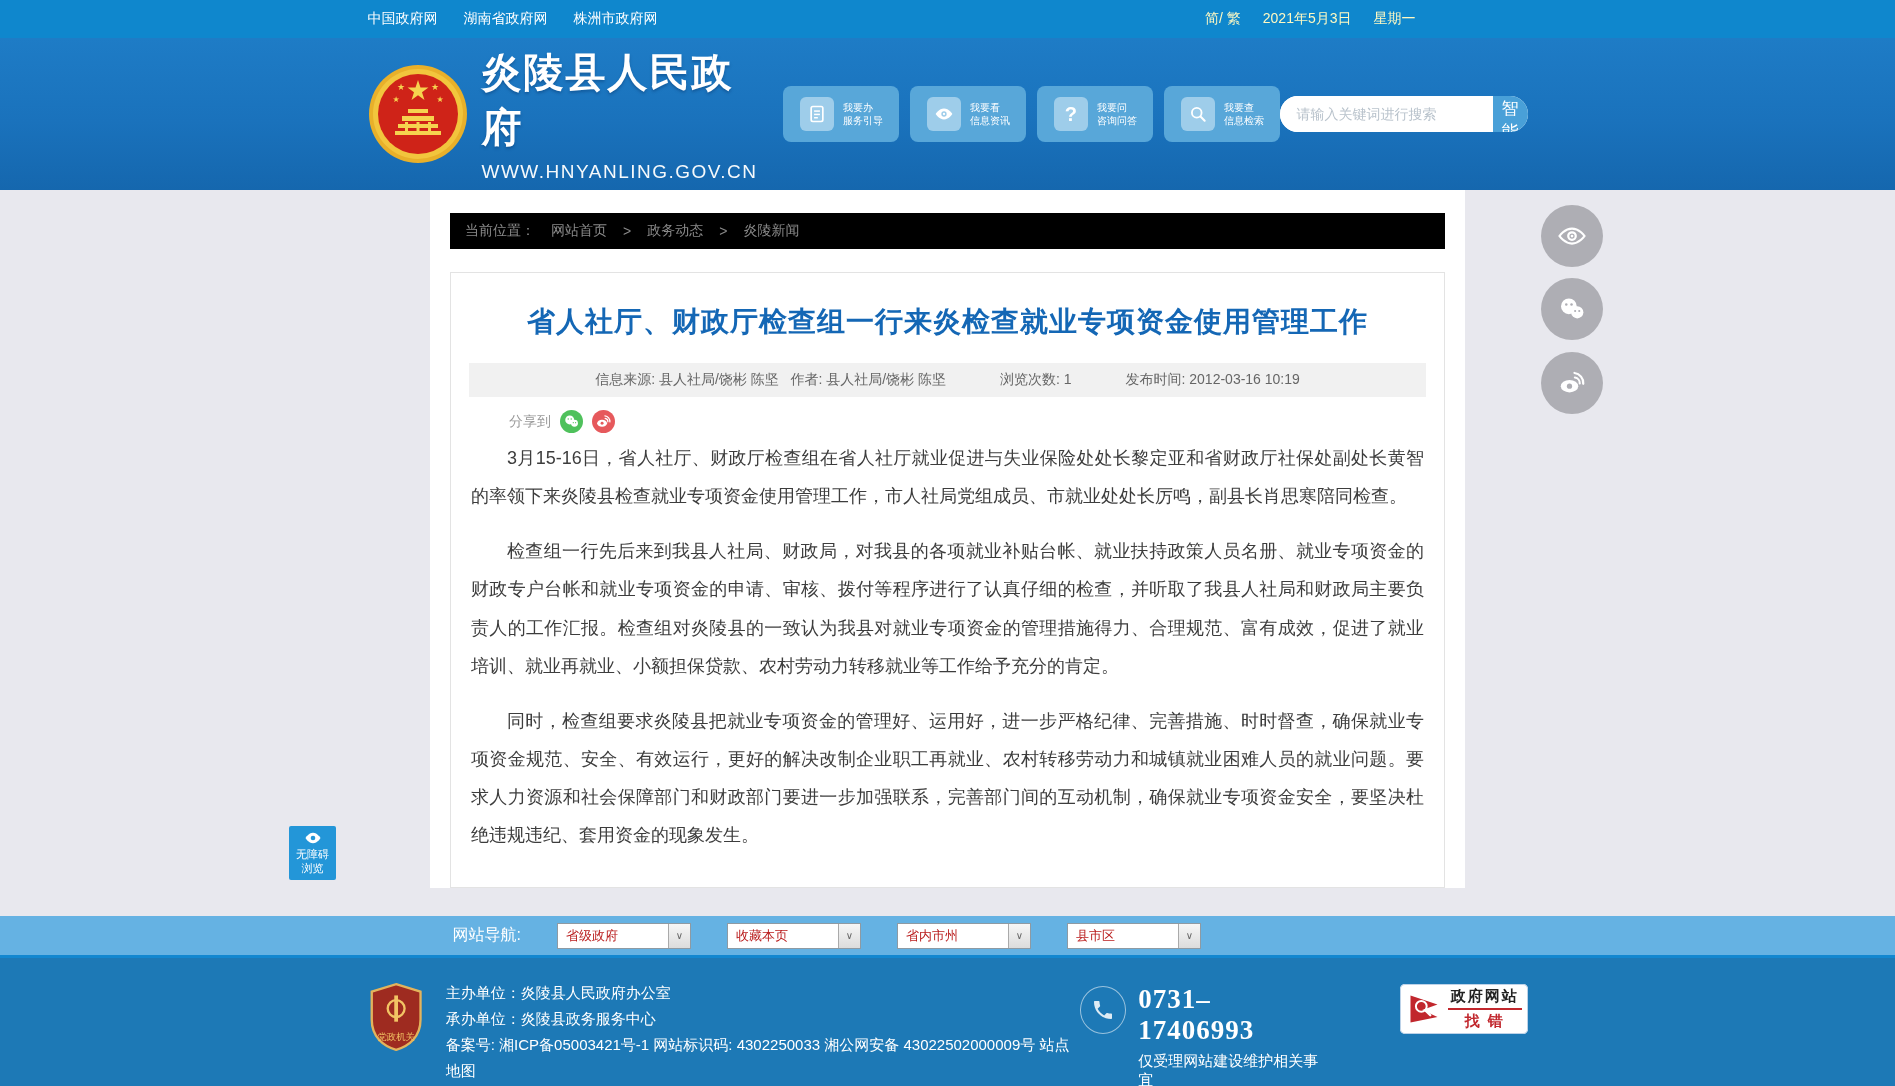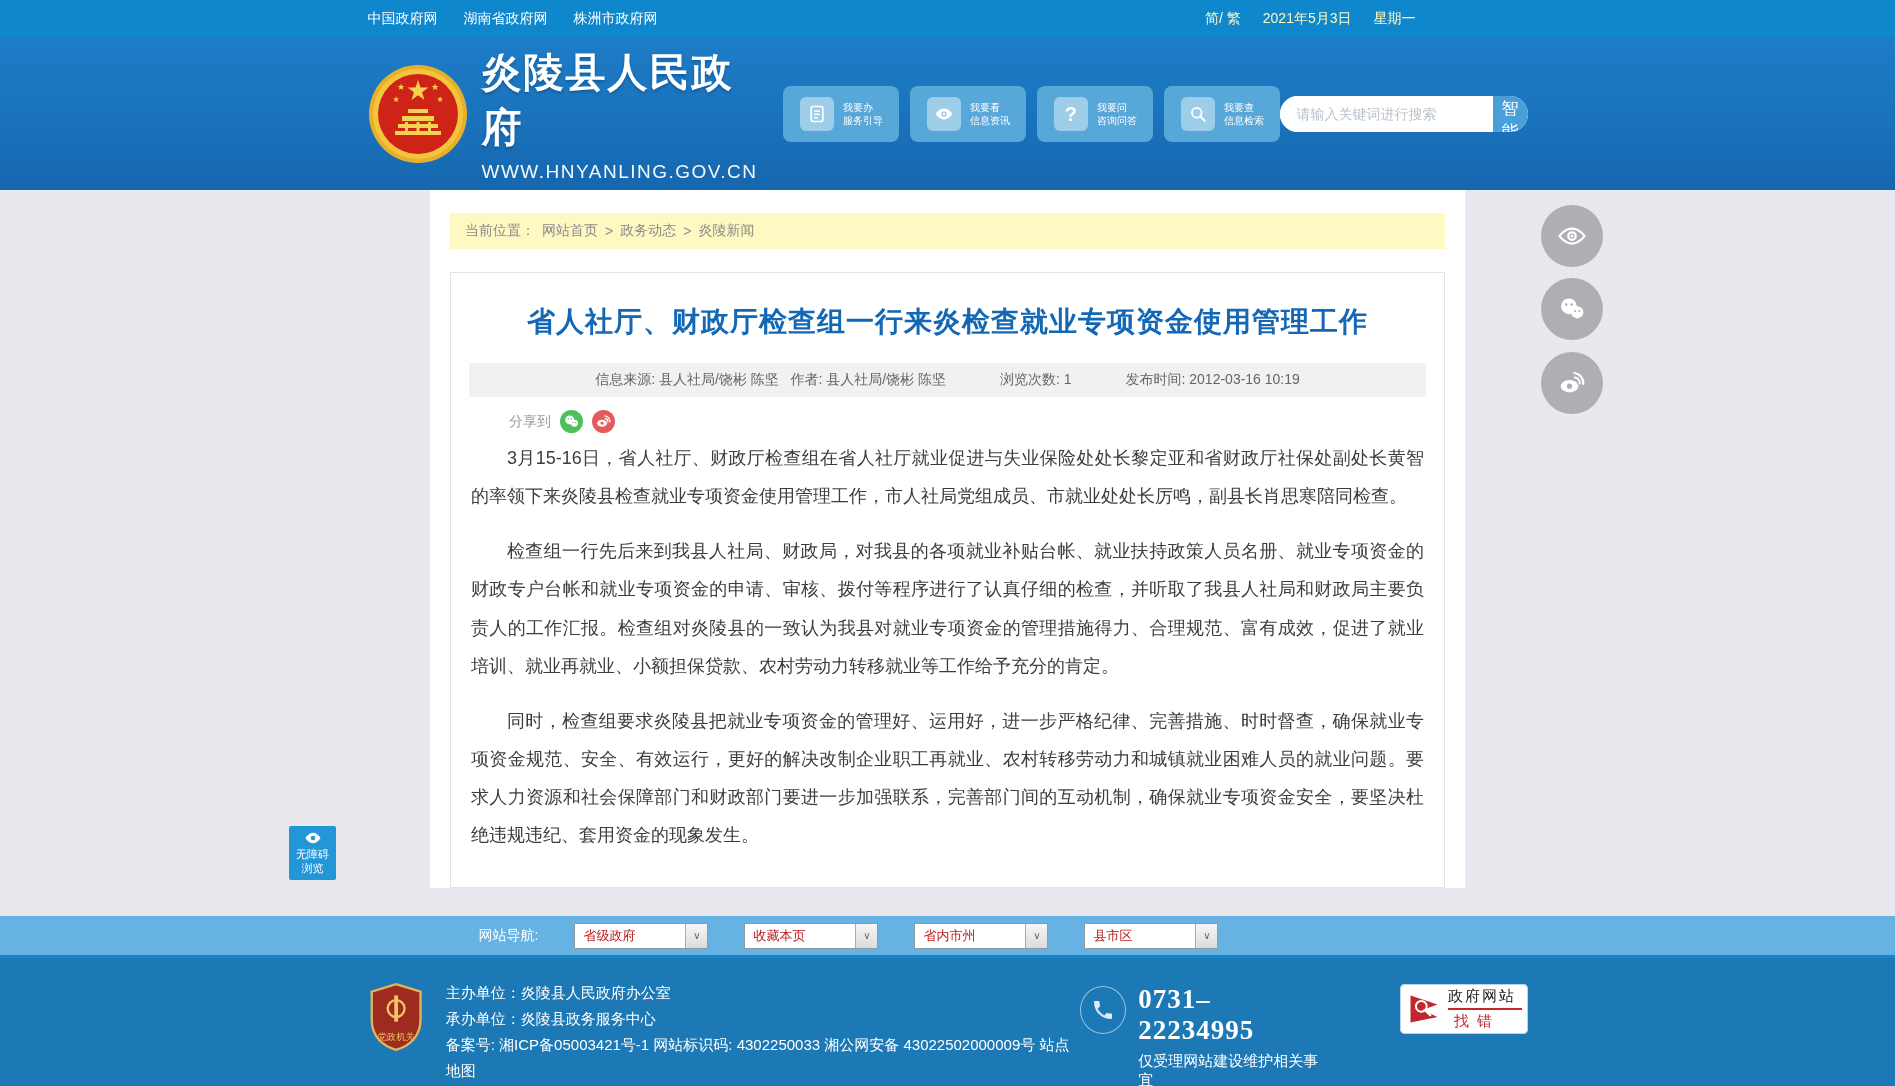--- a/index.html
+++ b/index.html
@@ -34,61 +34,61 @@
   .qbtn .qicon .qmark{color:#fff;font-size:20px;font-weight:bold;}
   .qtxt{color:#fff;font-size:10px;line-height:1.35;}
   .search{margin-left:auto;width:278px;height:36px;border-radius:18px;overflow:hidden;display:flex;background:#fff;}
   .search input{flex:1;border:0;outline:0;padding:0 16px;font-size:14px;color:#333;font-family:inherit;}
   .search input::placeholder{color:#b9c3cc;}
   .search-btn{width:100px;border:0;background:#49a0d8;color:#fff;font-size:17px;cursor:pointer;font-family:inherit;letter-spacing:1px;}
 
   
   .main-area{height:726px;}
   .card{width:1035px;height:698px;margin:0 auto;background:#fff;box-sizing:border-box;padding:23px 20px 0;}
-  .breadcrumb{height:36px;background:#fef9c3;display:flex;align-items:center;padding:0 15px;font-size:14px;color:#8a8a8a;gap:7px;}
+  .breadcrumb{height:36px;background:#000000;display:flex;align-items:center;padding:0 15px;font-size:14px;color:#8a8a8a;gap:16px;}
   .crumb{color:#8a8a8a;text-decoration:none;cursor:pointer;}
   .article{margin-top:23px;height:616px;border:1px solid #e3e3e3;box-sizing:border-box;padding:0 18px;display:flex;flex-direction:column;}
   .art-title{margin:30px 10px 22px;text-align:center;font-size:28px;font-weight:bold;color:#1467b5;letter-spacing:1px;}
   .meta{height:34px;background:#f1f1f1;display:flex;align-items:center;justify-content:center;font-size:14px;color:#666;}
   .meta .mgroup{margin:0 27px;}
   .share-row{display:flex;align-items:center;gap:9px;margin:13px 0 2px 40px;}
   .share-label{font-size:14px;color:#999;}
   .share-ic{width:23px;height:23px;border-radius:50%;display:flex;align-items:center;justify-content:center;cursor:pointer;}
   .share-ic svg{width:17px;height:17px;}
   .wechat{background:#4fc15c;}
   .weibo{background:#e6595c;}
   .art-body{padding:4px 2px 0;}
   .art-body p{margin:0 0 17px;font-size:18px;line-height:2.12;color:#3d3d3d;text-indent:2em;text-align:justify;}
   .actions{margin-top:auto;margin-bottom:17px;display:flex;justify-content:flex-end;}
   .act-btn{border:1px solid #cfcfcf;background:#fafafa;color:#444;font-size:15px;padding:6px 21px;margin-left:-1px;cursor:pointer;font-family:inherit;}
 
   
   .sitenav{height:39px;background:#65b2e3;border-bottom:3px solid #1287d0;box-sizing:content-box;}
   .sitenav-inner{height:39px;display:flex;align-items:center;gap:36px;}
-  .sitenav-label{color:#fff;font-size:14px;margin-left:111px;}
+  .sitenav-label{color:#fff;font-size:16px;margin-left:85px;}
   .nav-select{width:134px;height:26px;background:#fff;border:1px solid #8e9aa3;display:flex;align-items:center;box-sizing:border-box;cursor:pointer;}
   .nav-select .sel-val{flex:1;font-size:13px;color:#b91c1c;padding-left:8px;}
   .nav-select .chev{width:21px;height:24px;background:linear-gradient(#f6f6f6,#dcdcdc);border-left:1px solid #aaa;display:flex;align-items:center;justify-content:center;color:#666;font-size:10px;}
 
   
   .footer{height:128px;background:#1d79b6;}
   .footer-inner{display:flex;padding-top:22px;}
   .foot-left{display:flex;}
   .shield{width:58px;height:74px;}
   .foot-lines{margin-left:22px;color:#fff;font-size:15px;line-height:26px;}
   .foot-lines a{color:#fff;text-decoration:none;cursor:pointer;}
   .foot-right{margin-left:auto;display:flex;align-items:flex-start;margin-top:4px;}
   .phone-circle{width:46px;height:46px;border-radius:50%;border:1px solid rgba(255,255,255,.55);display:flex;align-items:center;justify-content:center;margin-top:2px;}
   .phone-circle svg{width:24px;height:24px;}
   .phone-block{margin-left:12px;color:#fff;}
   .phone-num{font-family:"Liberation Serif","DejaVu Serif",serif;font-weight:bold;font-size:27px;letter-spacing:1px;}
   .phone-note{font-size:15px;margin-top:6px;}
   .err-badge{margin-left:74px;width:120px;height:46px;background:#fff;border-radius:5px;box-shadow:inset 0 0 0 1px #bcd2e8;display:flex;align-items:center;padding:2px 6px;gap:6px;cursor:pointer;}
   .err-badge svg{width:36px;height:36px;flex:0 0 auto;}
-  .err-col{flex:1;text-align:left;font-family:"Liberation Serif","DejaVu Serif",serif;font-weight:normal;}
+  .err-col{flex:1;text-align:center;font-family:"Liberation Serif","DejaVu Serif",serif;font-weight:bold;}
   .err-line1{font-size:15px;color:#222;letter-spacing:2px;border-bottom:2px solid #c1272d;padding-bottom:2px;}
   .err-line2{font-size:15px;color:#c1272d;letter-spacing:8px;margin-top:2px;padding-left:6px;}
 
   
   .a11y-btn{position:absolute;left:289px;top:826px;width:47px;height:54px;background:#2396d8;color:#fff;display:flex;flex-direction:column;align-items:center;justify-content:center;cursor:pointer;border-radius:2px;}
   .a11y-btn svg{width:18px;height:14px;}
   .a11y-txt{font-size:11px;line-height:1.25;margin-top:3px;text-align:center;}
   .float-circ{position:absolute;left:1541px;width:62px;height:62px;border-radius:50%;background:#aeaeb4;display:flex;align-items:center;justify-content:center;cursor:pointer;}
   .float-circ svg{width:30px;height:30px;}
   .fc1{top:205px;} .fc2{top:278px;} .fc3{top:352px;}
@@ -287,21 +287,21 @@
       </div>
     </div>
 
     <div class="foot-right">
       <span class="phone-circle">
         <svg viewBox="0 0 24 24">
             <path d="M6.6 10.8c1.5 2.9 3.7 5.1 6.6 6.6l2.2-2.2c.3-.3.7-.4 1-.2 1.1.4 2.3.6 3.6.6.6 0 1 .4 1 1V20c0 .6-.4 1-1 1C10.6 21 3 13.4 3 4c0-.6.4-1 1-1h3.5c.6 0 1 .4 1 1 0 1.2.2 2.4.6 3.6.1.3 0 .7-.2 1l-2.3 2.2z" fill="rgba(255,255,255,.85)"></path>
           </svg>
       </span>
       <div class="phone-block">
-        <div class="phone-num">0731–22234995</div>
+        <div class="phone-num">0731–17406993</div>
         <div class="phone-note">仅受理网站建设维护相关事宜</div>
       </div>
       <div class="err-badge">
         <svg viewBox="0 0 40 40">
           <path d="M5 5 L35 15 L18 21 L35 29 L5 35 Z" fill="#c1272d"></path>
           <circle cx="17" cy="17" r="6" fill="none" stroke="#fff" stroke-width="2.2"></circle>
           <line x1="21.5" y1="21.5" x2="27" y2="27" stroke="#fff" stroke-width="2.5" stroke-linecap="round"></line>
         </svg>
         <div class="err-col">
           <div class="err-line1">政府网站</div>

